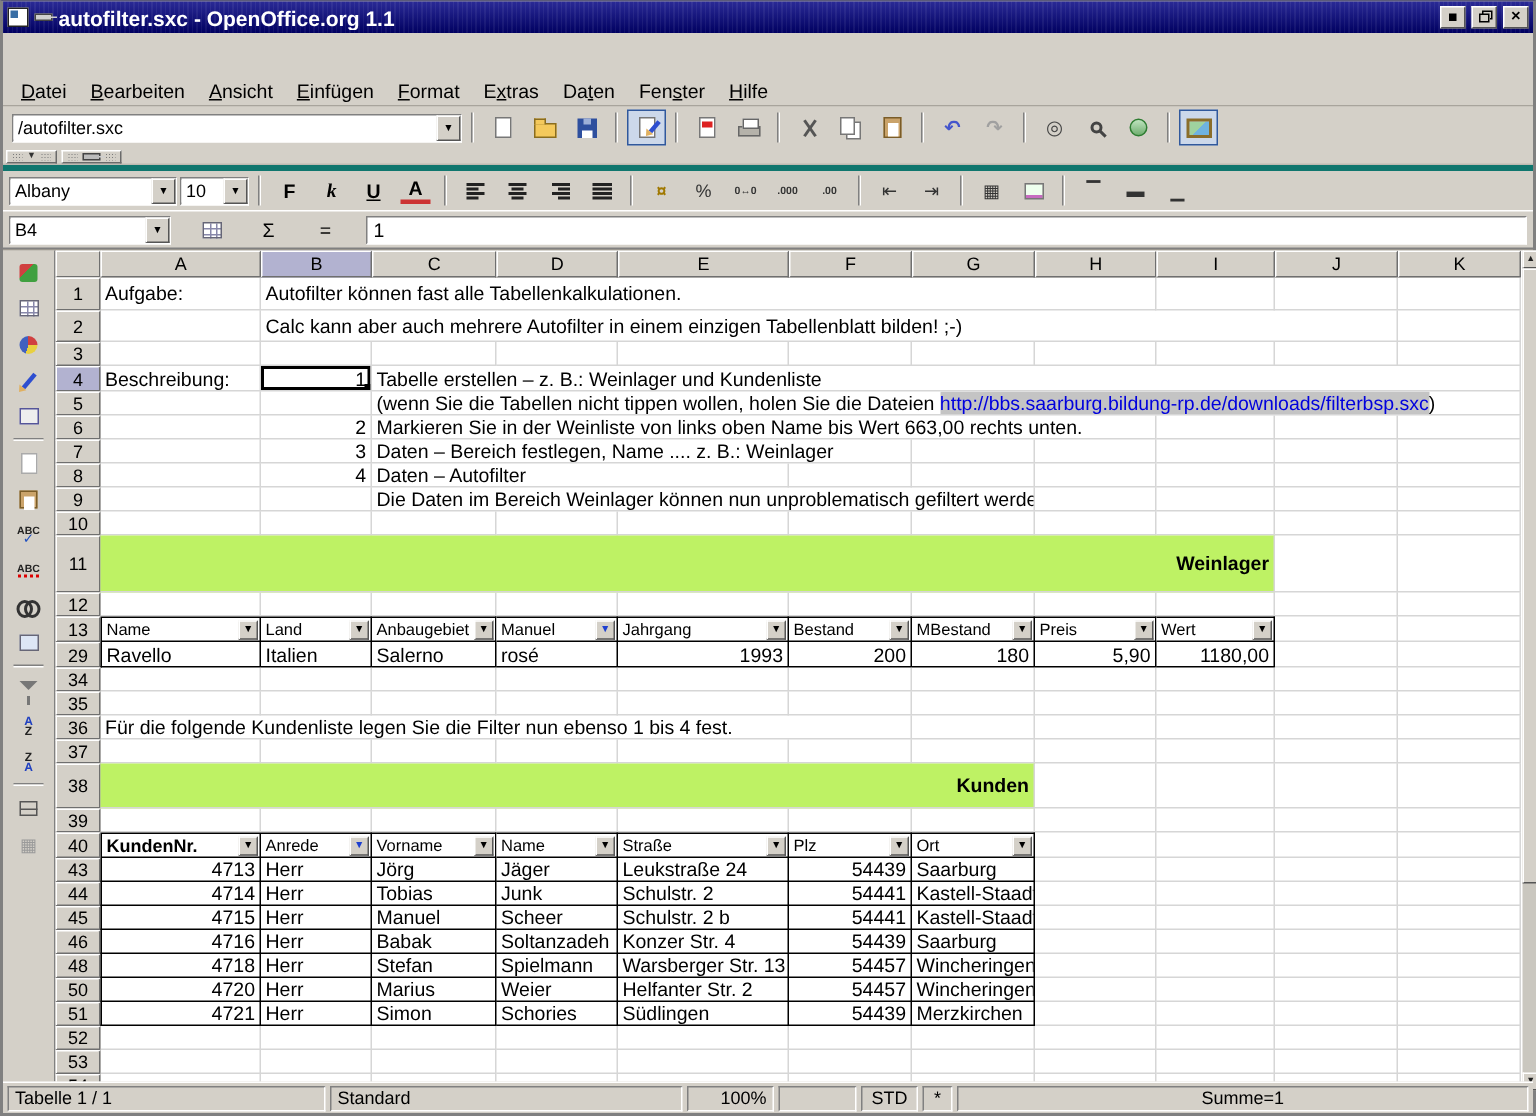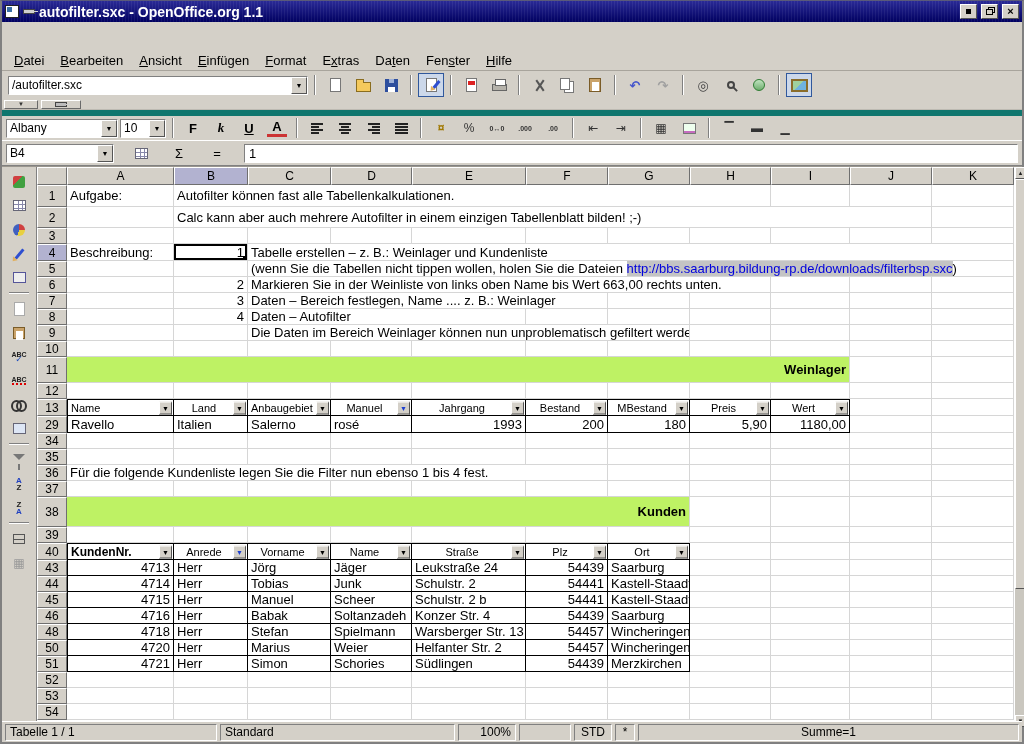--- a/index.html
+++ b/index.html
@@ -33,21 +33,21 @@
   .combo{display:flex;align-items:center;flex:none;border:1px solid;border-color:#808080 #fff #fff #808080;background:#fff;height:19px;}
   .combo input{border:none;outline:none;height:15px;font-size:12px;padding:0 3px;background:#fff;width:100%;}
   .combo .drop{width:16px;height:17px;background:#d4d0c8;border:1px solid;border-color:#fff #555 #555 #fff;display:flex;align-items:center;justify-content:center;font-size:7px;flex:none;}
 
   .funcbar{height:28px;padding:2px 6px;gap:2px;}
   .urlcombo{width:300px;}
   .ministrip{height:11px;flex:none;display:flex;gap:3px;padding:0 2px;align-items:center;background:#d4d0c8;border-bottom:1px solid #bdbab2;}
   .handle{height:9px;border:1px solid;border-color:#fff #6a6a6a #6a6a6a #fff;background:#d4d0c8;display:flex;align-items:center;gap:3px;padding:0 3px;font-size:6px;color:#333;}
   .dots{width:7px;height:5px;background:radial-gradient(#7a7a7a 35%,transparent 40%);background-size:2px 2px;}
 
-  .objbar{height:30px;padding:2px 4px;gap:2px;border-top:6px solid #0f766e;}
+  .objbar{height:30px;padding:2px 4px;gap:2px;border-top:4px solid #0f766e;}
   .fontcombo{width:112px;}
   .sizecombo{width:46px;}
   .fmt{font-size:13px;font-weight:bold;width:20px;text-align:center;}
   .it{font-style:italic;font-family:"Liberation Serif",serif;}
   .un{text-decoration:underline;}
   .alico{width:13px;height:11px;}
   .alL{background:linear-gradient(#222 0 0) 0 0/12px 2px no-repeat,linear-gradient(#222 0 0) 0 3px/8px 2px no-repeat,linear-gradient(#222 0 0) 0 6px/12px 2px no-repeat,linear-gradient(#222 0 0) 0 9px/8px 2px no-repeat;}
   .alC{background:linear-gradient(#222 0 0) 50% 0/12px 2px no-repeat,linear-gradient(#222 0 0) 50% 3px/8px 2px no-repeat,linear-gradient(#222 0 0) 50% 6px/12px 2px no-repeat,linear-gradient(#222 0 0) 50% 9px/8px 2px no-repeat;}
   .alR{background:linear-gradient(#222 0 0) 100% 0/12px 2px no-repeat,linear-gradient(#222 0 0) 100% 3px/8px 2px no-repeat,linear-gradient(#222 0 0) 100% 6px/12px 2px no-repeat,linear-gradient(#222 0 0) 100% 9px/8px 2px no-repeat;}
   .alJ{background:linear-gradient(#222 0 0) 0 0/13px 2px no-repeat,linear-gradient(#222 0 0) 0 3px/13px 2px no-repeat,linear-gradient(#222 0 0) 0 6px/13px 2px no-repeat,linear-gradient(#222 0 0) 0 9px/13px 2px no-repeat;}
@@ -72,31 +72,31 @@
   .sheetzone{display:flex;height:560px;flex:none;}
   .gridwrap{width:977px;height:560px;overflow:hidden;background:#fff;flex:none;}
 
   
   table.sheet{border-collapse:separate;border-spacing:0;table-layout:fixed;width:977px;background:#fff;}
   .c-rh{width:30px}.c-A{width:107px}.c-B{width:74px}.c-C{width:83px}.c-D{width:81px}.c-E{width:114px}
   .c-F{width:82px}.c-G{width:82px}.c-H{width:81px}.c-I{width:79px}.c-J{width:82px}.c-K{width:82px}
   .sheet th{background:#d4d0c8;border:1px solid;border-color:#fff #6f6f6f #6f6f6f #fff;font-weight:normal;font-size:12px;text-align:center;padding:0;overflow:hidden;}
   .sheet th.sel{background:#b2b2d0;}
   .sheet td{border-right:1px solid #d6d6d6;border-bottom:1px solid #d6d6d6;padding:0 3px;font-size:13px;white-space:nowrap;overflow:hidden;color:#000;}
-  .h18{height:18px}.h22{height:22px}.h21{height:21px}.h17{height:17px}.h16{height:16px}.h14{height:14px}.h26{height:26px}.h30{height:30px}
+  .h18{height:18px}.h22{height:22px}.h21{height:21px}.h17{height:17px}.h16{height:16px}.h14{height:14px}.h26{height:38px}.h30{height:30px}
   .big{font-size:16px;}
   .red{color:#e80000;font-size:15px;}
   .num{text-align:right;}
   .band{background:#bef264;font-weight:bold;font-size:20px;text-align:right;overflow:visible;}
   .hlink{color:#0000dd;background:#c4c4c4;}
   .bl{border-left:1px solid #000!important}.br{border-right:1px solid #000!important}
   .bt{border-top:1px solid #000!important}.bb{border-bottom:1px solid #000!important}
   td.selcell{box-shadow:inset 0 0 0 2px #000;position:relative;}
   td.selcell::after{content:"";position:absolute;right:0;bottom:0;width:4px;height:4px;background:#000;}
-  td.fh{position:relative;padding-right:16px;font-size:11px;text-align:center;background:#fff;}
+  td.fh{position:relative;padding-right:16px;font-size:11px;text-align:left;background:#fff;}
   td.fh.left{text-align:left;}
   .bold{font-weight:bold;font-size:12px;}
   .fbtn{position:absolute;right:1px;top:50%;transform:translateY(-50%);width:13px;height:13px;background:#d4d0c8;
     border:1px solid;border-color:#fff #555 #555 #fff;display:flex;align-items:center;justify-content:center;}
   .fbtn::after{content:"▼";font-size:7px;color:#000;line-height:1;}
   .fbtn.active::after{color:#1d3fd0;}
 
   
   .vscroll{width:11px;height:560px;flex:none;background:#cac7bf;display:flex;flex-direction:column;border-left:1px solid #fff;}
   .sbtn{width:11px;height:12px;background:#d4d0c8;border:1px solid;border-color:#fff #555 #555 #fff;font-size:6px;display:flex;align-items:center;justify-content:center;flex:none;color:#222;}

